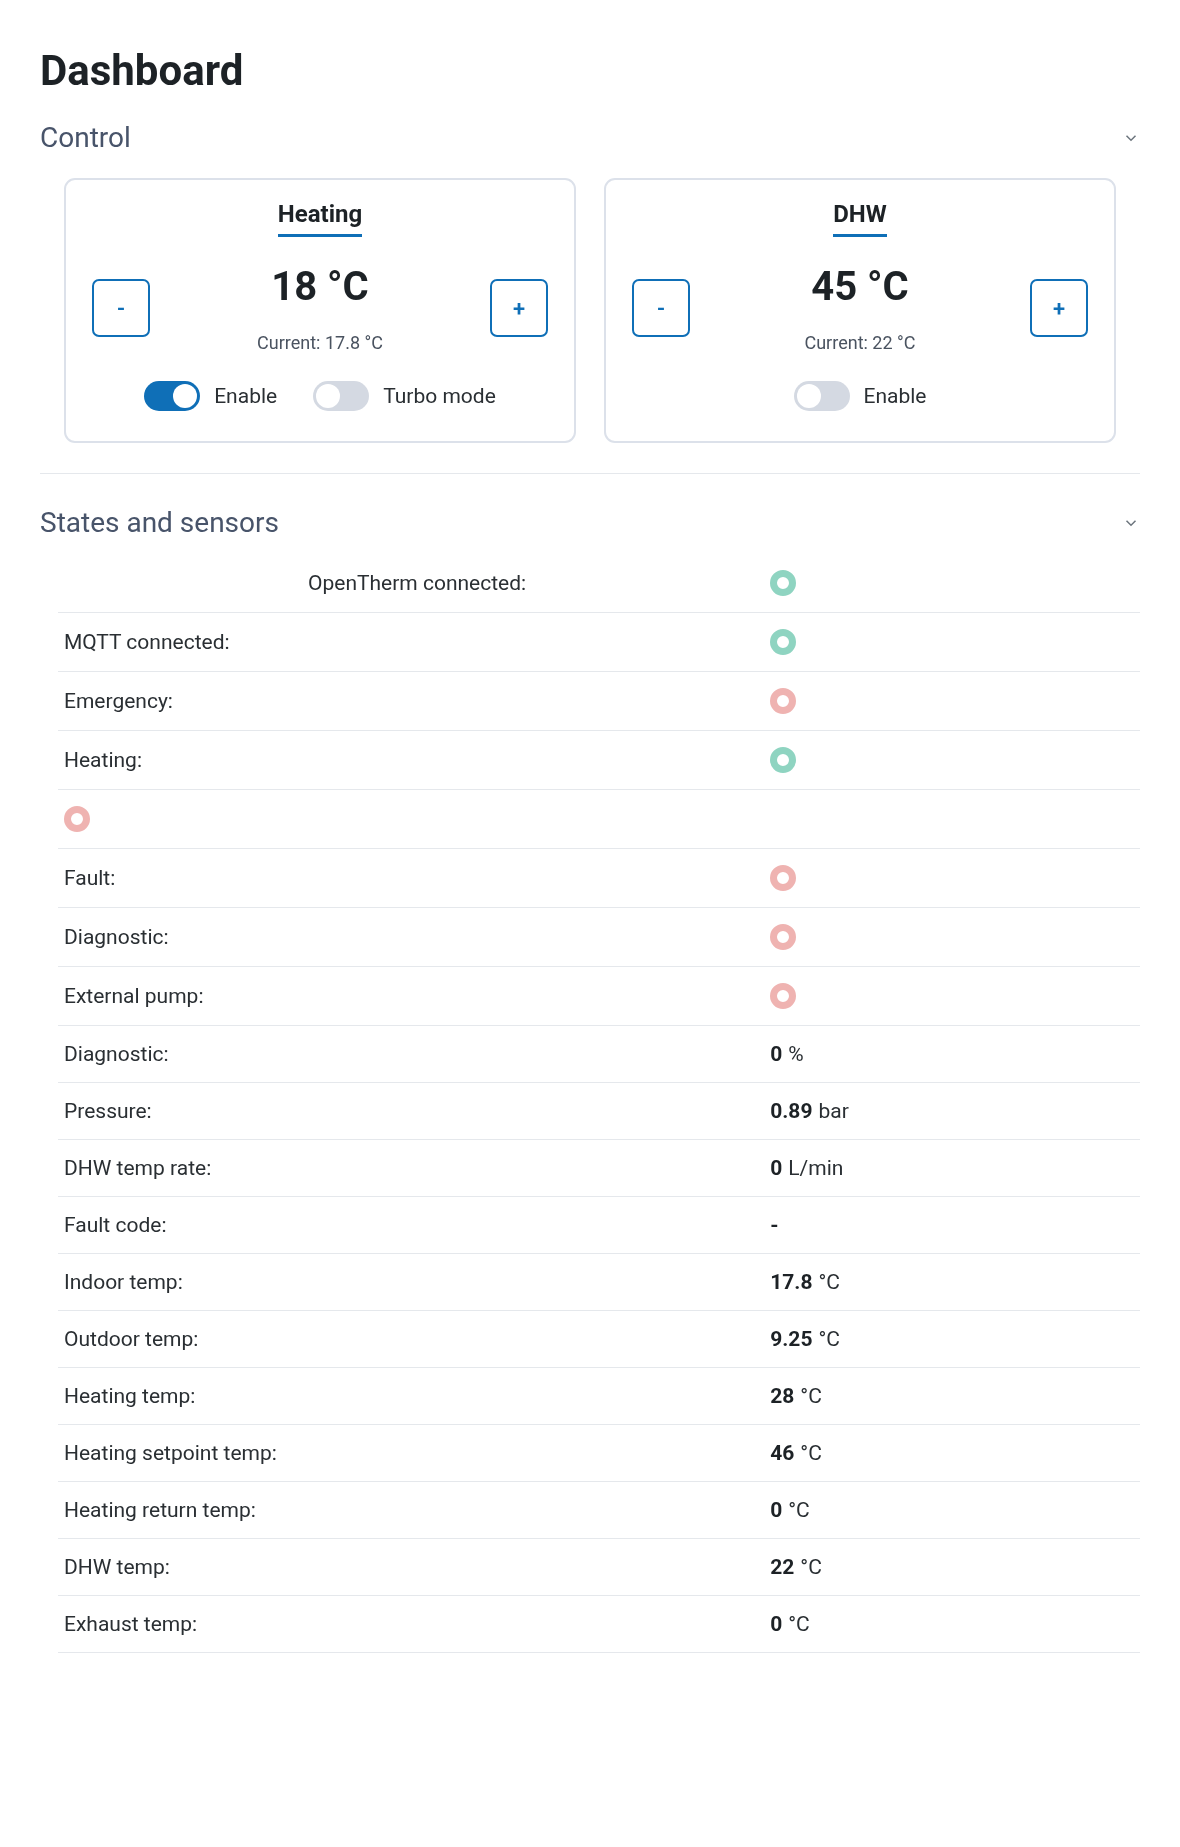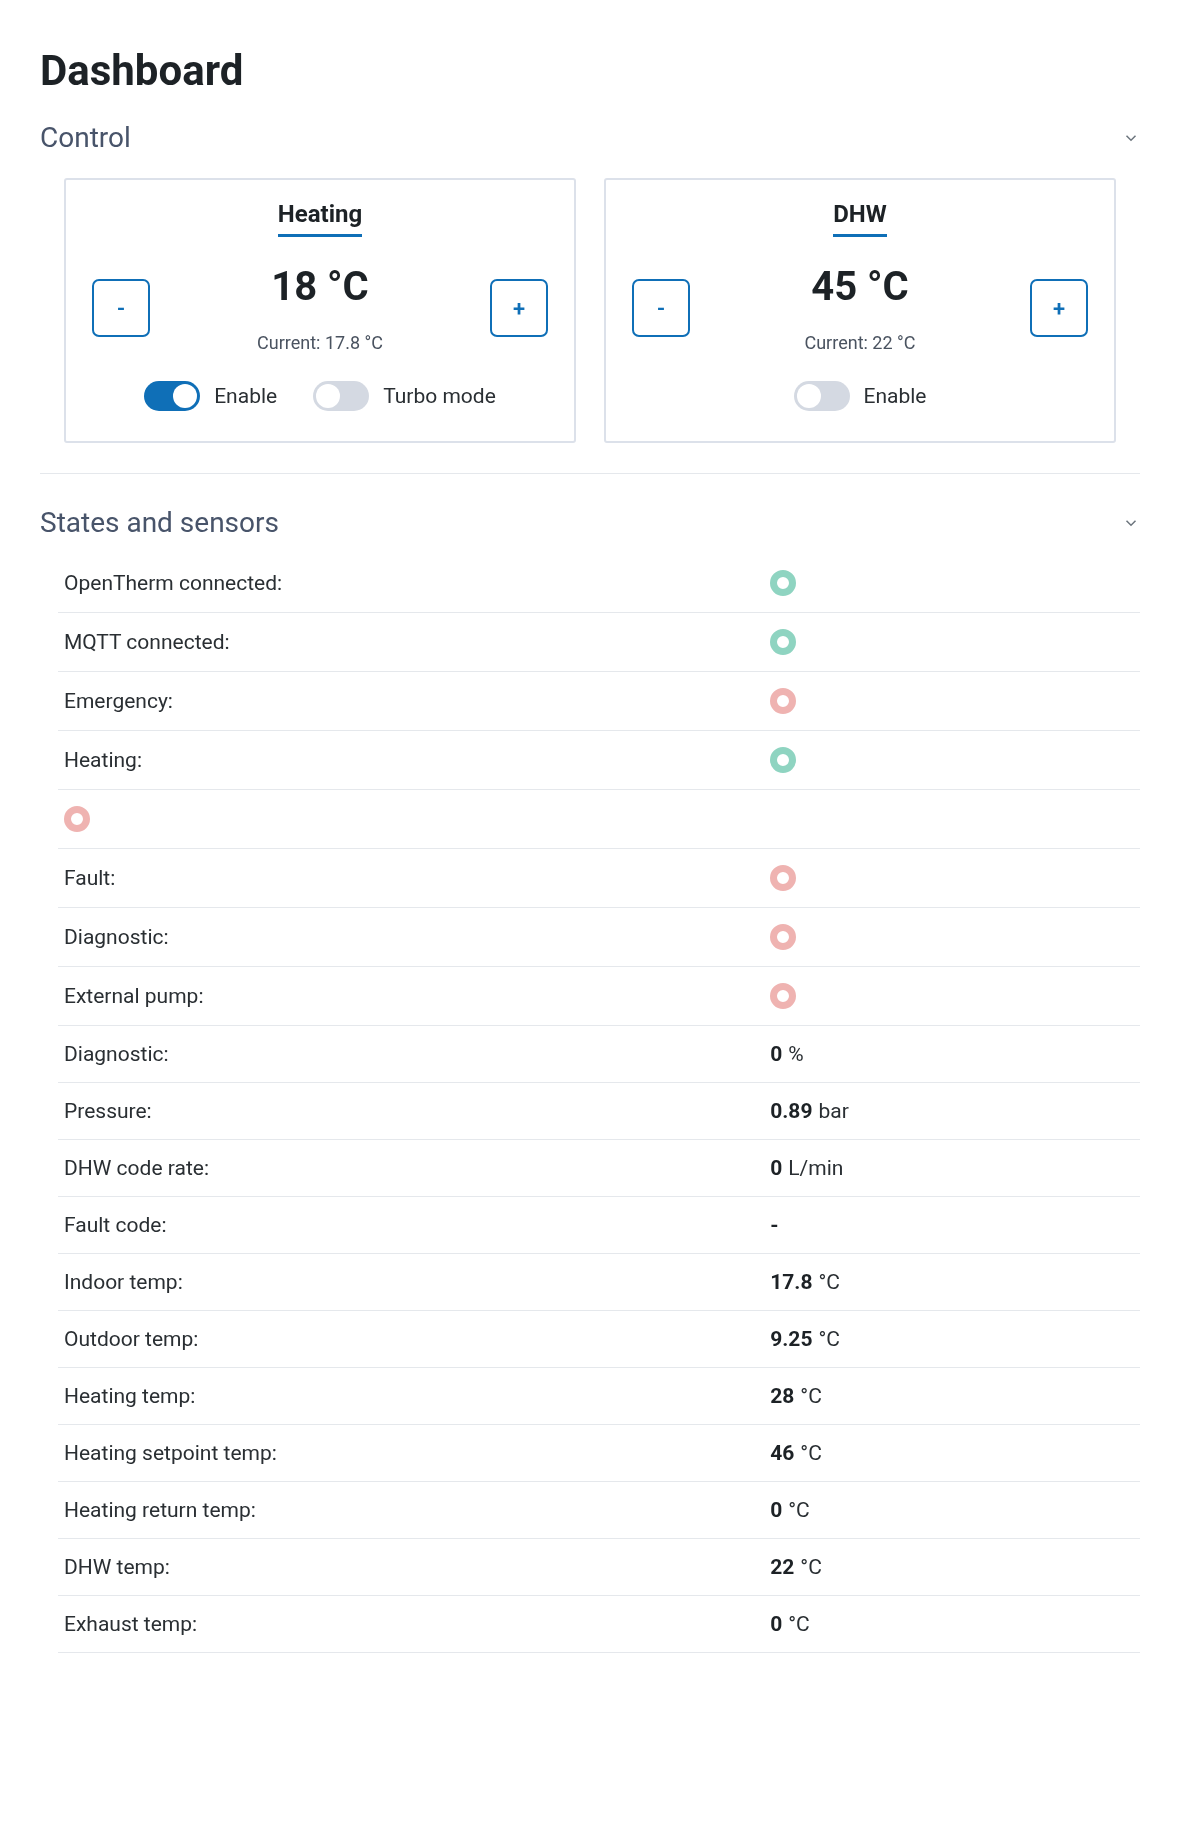--- a/index.html
+++ b/index.html
@@ -43,21 +43,21 @@
   .cards {
     display: flex;
     gap: 28px;
     padding: 18px 24px 30px 24px;
     border-bottom: 1px solid #e5e8ec;
     margin-bottom: 32px;
   }
   .card {
     flex: 1;
     border: 2px solid #dce1ea;
-    border-radius: 3px;
+    border-radius: 11px;
     padding: 20px 26px 30px;
     text-align: center;
   }
   .card-title {
     display: inline-block;
     font-size: 24px;
     font-weight: 700;
     color: #1d2226;
     padding-bottom: 6px;
     border-bottom: 3px solid #0f6fb7;
@@ -126,21 +126,21 @@
   
   .states-list {
     padding: 8px 0 0 18px;
   }
   .state-row {
     display: flex;
     align-items: center;
     padding: 16px 6px 16px 6px;
     border-bottom: 1px solid #e5e8ec;
   }
-  .state-row:first-child { border-top:1px solid transparent; }
+  .state-row:first-child { border-top:1px solid transparent;text-align:center; }
   .state-label {
     flex: 0 0 66%;
     color: #2a2f33;
   }
   .state-val {
     flex: 1;
     display: flex;
     align-items: center;
   }
   .ind {
@@ -289,21 +289,21 @@
       <div class="state-row">
         <div class="state-label">Pressure:</div>
         <div class="state-val">
           <div class="valnum">
             <span class="num">0.89</span>
             <span class="unit">bar</span>
           </div>
         </div>
       </div>
       <div class="state-row">
-        <div class="state-label">DHW code rate:</div>
+        <div class="state-label">DHW temp rate:</div>
         <div class="state-val">
           <div class="valnum">
             <span class="num">0</span>
             <span class="unit">L/min</span>
           </div>
         </div>
       </div>
       <div class="state-row">
         <div class="state-label">Fault code:</div>
         <div class="state-val">

